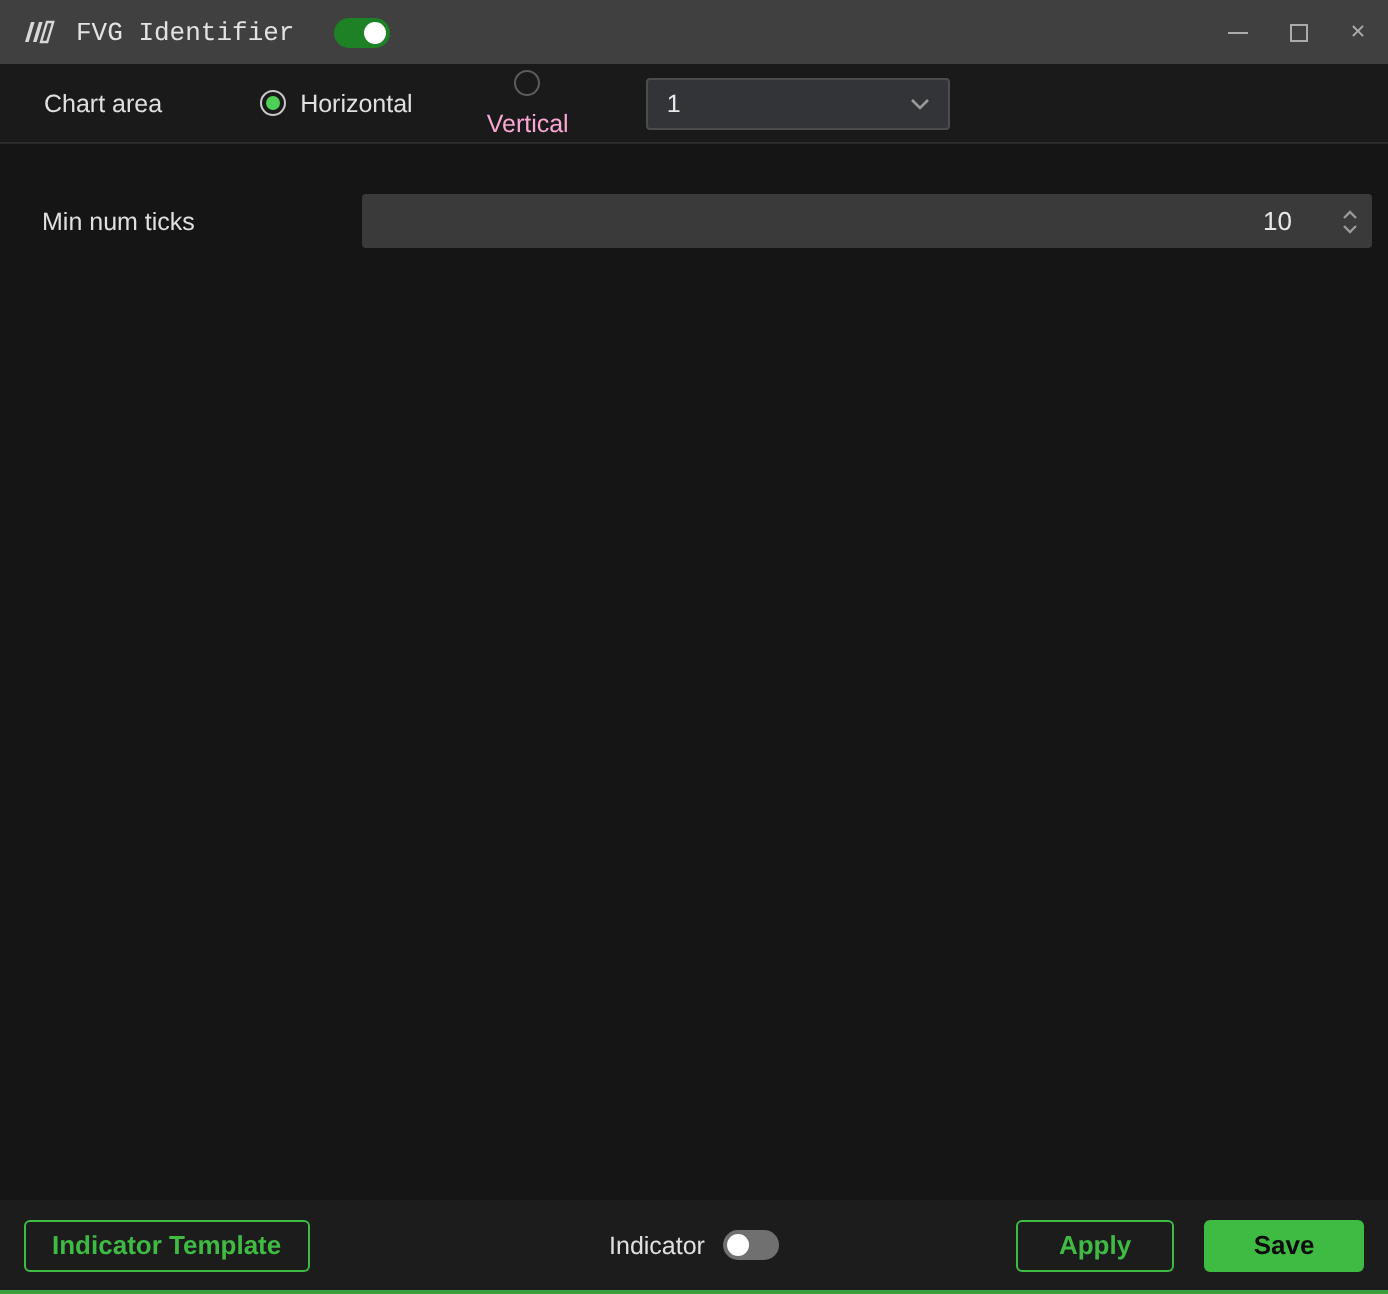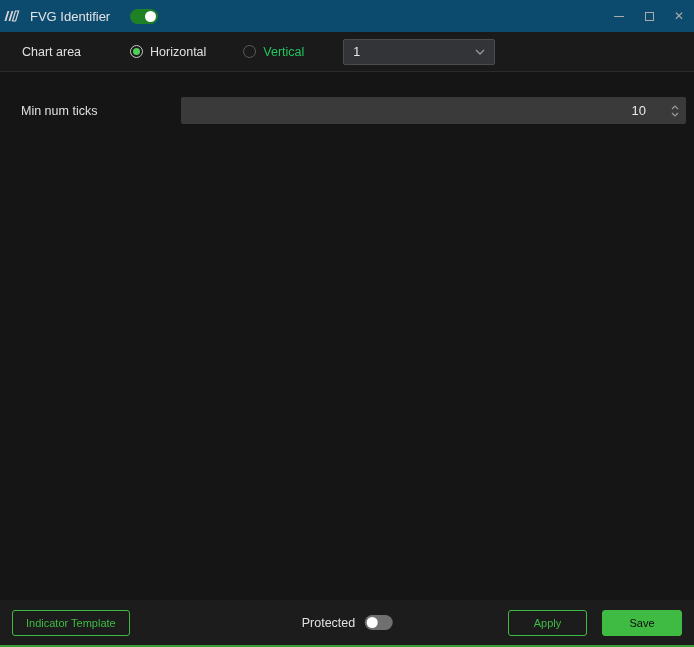--- a/index.html
+++ b/index.html
@@ -14,23 +14,24 @@
     width:694px;height:647px;
     background:#151515;
     display:flex;flex-direction:column;
     border-bottom:2px solid #3a9e3f;
     overflow:hidden;
     position:relative;
   }
   
   .titlebar{
     height:32px;flex:0 0 32px;
-    background:#0c4a6e;
-    display:flex;align-items:center;
-    padding-left:0;
+    background:#404040;
+    display:flex;align-items:center;
+    padding-left:8px;
+    font-family:Liberation Mono, monospace;
   }
   .logo{width:22px;height:16px;display:flex;align-items:center;}
   .title{margin-left:8px;font-size:13px;color:#e3e3e3;}
   .toggle{
     width:28px;height:15px;border-radius:8px;
     position:relative;display:inline-block;cursor:pointer;
   }
   .toggle .knob{
     position:absolute;top:2px;width:11px;height:11px;border-radius:50%;
     background:#fff;
@@ -58,21 +59,21 @@
   }
   .chartrow-label{margin-right:26px;}
   .radio{display:flex;align-items:center;gap:7px;cursor:pointer;}
   .radio + .radio{margin-left:14px;}
   .radio-circle{
     width:13px;height:13px;border-radius:50%;
     border:1px solid #c9c9c9;
     display:flex;align-items:center;justify-content:center;
   }
   .radio-circle .dot{width:7px;height:7px;border-radius:50%;background:var(--radio-dot-green);}
-  .radio.disabled{color:#22c55e;}
+  .radio.disabled{color:#f9a8d4;flex-direction:column;}
   .radio.disabled .radio-circle{border-color:#5c5c5c;}
   .select{
     margin-left:16px;width:152px;height:26px;
     background:#323437;border:1px solid #4a4c4e;border-radius:2px;
     display:flex;align-items:center;
     padding:0 9px;cursor:pointer;
     color:#e8e8e8;font-size:12.5px;
   }
   .select .chev{margin-left:auto;display:flex;}
   
@@ -105,23 +106,23 @@
     cursor:pointer;
   }
   
   .footer{
     height:45px;flex:0 0 45px;
     background:#1c1c1c;
     display:flex;align-items:center;
     padding:0 12px;position:relative;
   }
   .btn{
-    height:26px;border-radius:3px;font-size:11px;cursor:pointer;
+    height:26px;border-radius:3px;font-size:13px;cursor:pointer;
     font-family:"Liberation Sans","DejaVu Sans",sans-serif;
-    display:inline-flex;align-items:center;justify-content:center;
+    display:inline-flex;align-items:center;justify-content:center;font-weight:bold;
   }
   .btn.outline{
     background:transparent;border:1px solid var(--accent-green);color:var(--accent-green);
     padding:0 13px;
   }
   .btn.solid{
     background:var(--accent-green);border:1px solid var(--accent-green);color:#0b0b0b;
     padding:4px 13px;
   }
   .footer-center{
@@ -198,21 +199,21 @@
             </svg>
           </span>
         </span>
       </div>
     </div>
   </div>
 
   <div class="footer">
     <button class="btn outline">Indicator Template</button>
     <div class="footer-center">
-      <span>Protected</span>
+      <span>Indicator</span>
       <span class="toggle off">
           <span class="knob"></span>
         </span>
     </div>
     <div class="footer-right">
       <button class="btn outline apply">Apply</button>
       <button class="btn solid save">Save</button>
     </div>
   </div>
 

